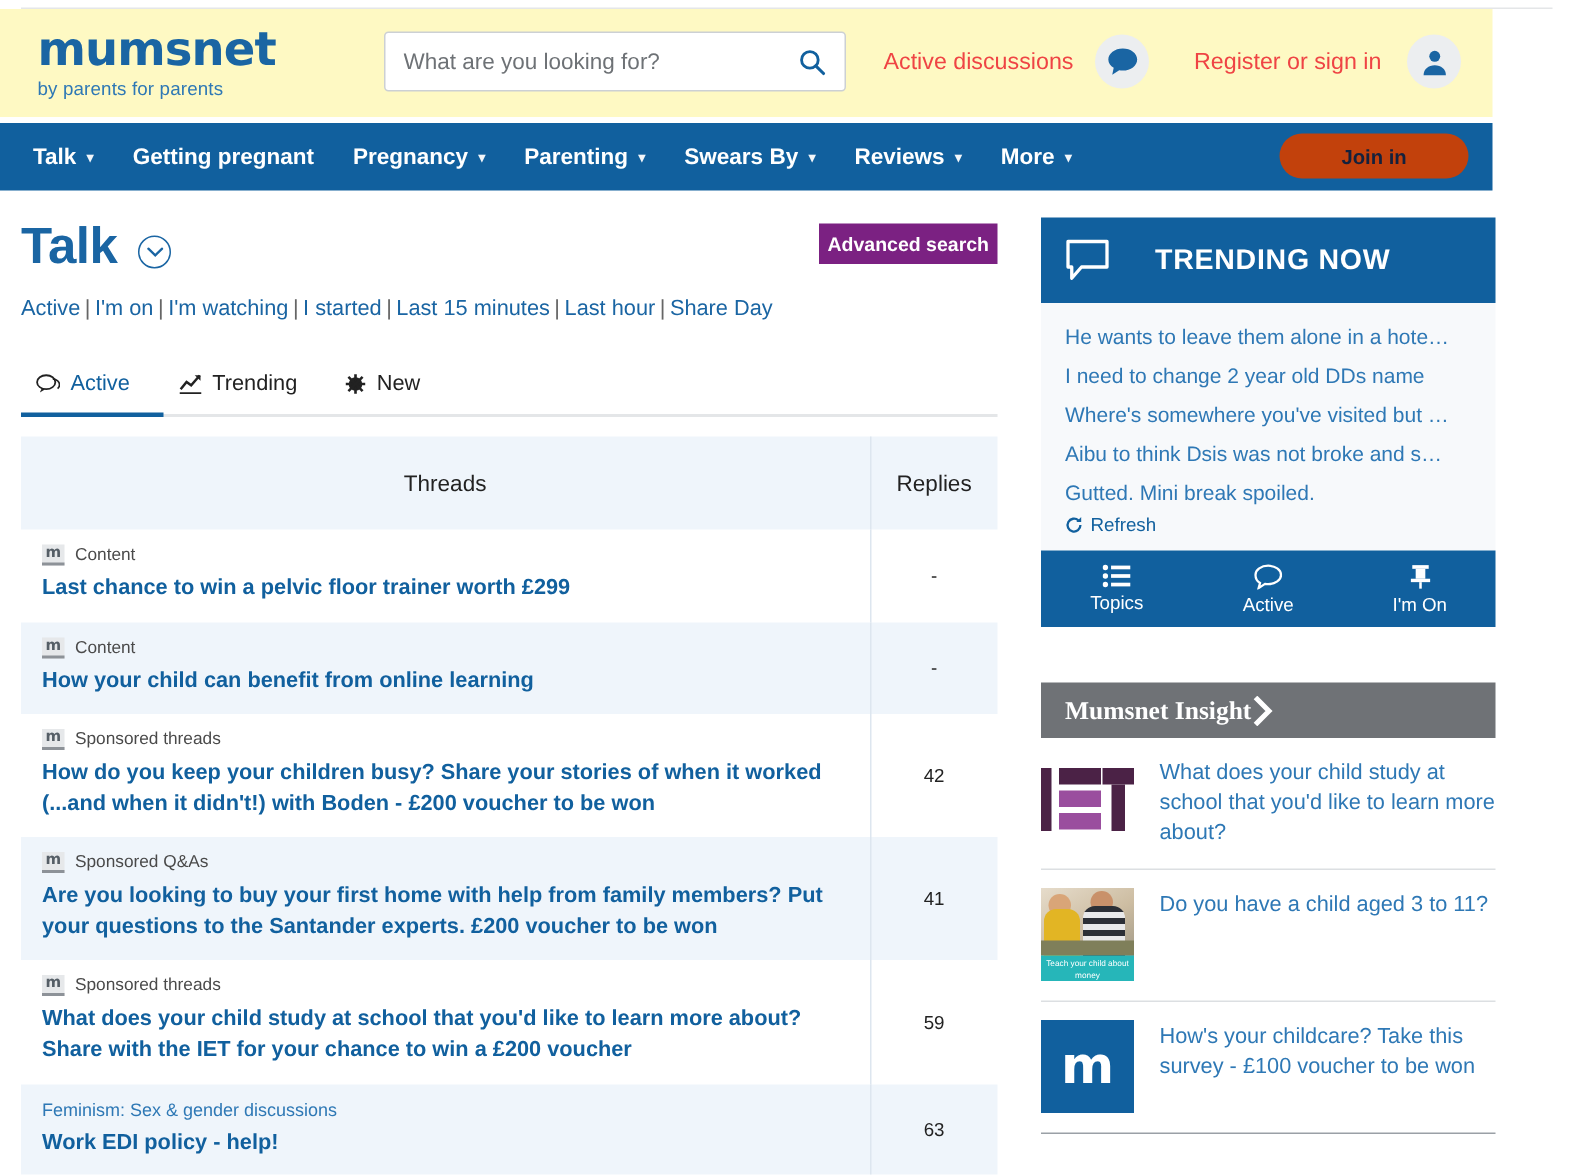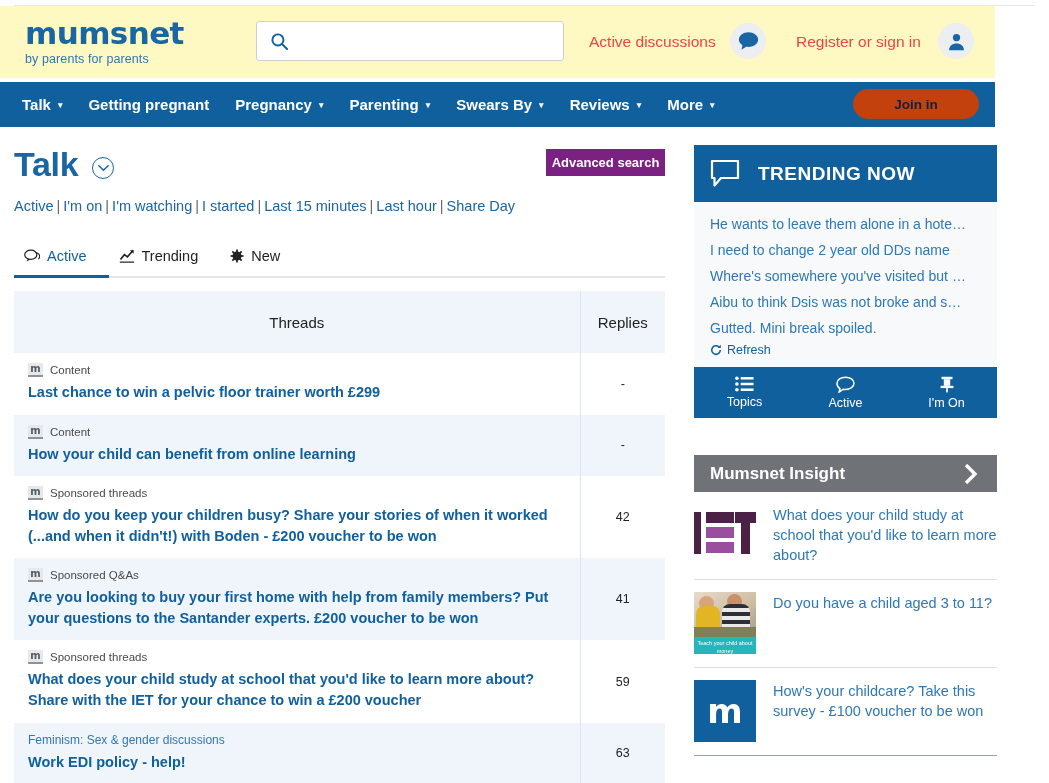--- a/index.html
+++ b/index.html
@@ -69,30 +69,30 @@
   .tbl tr.alt td { background:#eff5fb; }
   .cellpad { padding:10px 14px 12px 14px; }
   .meta { display:flex; align-items:center; gap:7px; font-size:11.5px; color:#4a4a4a; margin-bottom:5px; }
   .meta.topic { color:#2e78b5; font-size:12px; }
   .mlogo { display:inline-block; width:15px; height:14px; background:#e6e8ea; border-bottom:2px solid #8d9298;
       color:#555e66; font-size:10px; font-weight:bold; line-height:12px; text-align:center; font-family:"DejaVu Sans", sans-serif; }
   .thread-title { font-size:14.5px; font-weight:bold; color:#11609e; line-height:1.42; cursor:pointer; }
 
   
   .side { position:absolute; left:694px; top:145px; width:303px; }
-  .trend-head { height:57px; background:#11609e; display:flex; align-items:center; padding-left:16px; gap:14px; }
+  .trend-head { height:57px; background:#11609e; display:flex; align-items:center; padding-left:16px; gap:26px; }
   .trend-head-title { color:#fff; font-size:19px; font-weight:bold; letter-spacing:.5px; }
   .trend-body { background:#f7f9fb; padding:9px 16px 10px 16px; }
   .trend-item { font-size:14px; color:#2e78b5; line-height:26px; white-space:nowrap; overflow:hidden; text-overflow:ellipsis; cursor:pointer; }
   .refresh { font-size:12.5px; color:#11609e; display:flex; align-items:center; gap:5px; margin-top:2px; cursor:pointer; }
   .trend-foot { height:51px; background:#11609e; display:flex; }
   .tf-item { flex:1; display:flex; flex-direction:column; align-items:center; justify-content:center; gap:3px; color:#fff; font-size:12.5px; cursor:pointer; }
 
   .insight { margin-top:37px; }
-  .insight-head { height:37px; background:#6f7276; display:flex; align-items:center; justify-content:space-between; padding:16px 16px; }
+  .insight-head { height:37px; background:#6f7276; display:flex; align-items:center; padding:16px 16px;font-family:Liberation Serif, serif; }
   .insight-head-title { color:#fff; font-size:17px; font-weight:bold; }
   .ins-row { display:flex; gap:17px; padding:12px 0 13px 0; border-bottom:1px solid #dcdfe2; align-items:flex-start; }
   .ins-row:last-child { border-bottom:1px solid #9aa0a6; }
   .ins-thumb { width:62px; height:62px; flex:none; }
   .ins-text { font-size:14.5px; color:#2e78b5; line-height:1.38; padding-top:1px; cursor:pointer; }
 
   
   .iet { width:62px; height:50px; position:relative; margin-top:4px; }
   .iet .b { position:absolute; background:#4b2246; }
   .iet .p { position:absolute; background:#9a4e9e; }
@@ -120,20 +120,21 @@
   <div class="top-rule"></div>
 
   <div class="header">
     <div class="logo">
       <div class="logo-word">mumsnet</div>
       <div class="logo-sub">by parents for parents</div>
     </div>
   </div>
 
   <div class="searchbox">
+    <input type="text" placeholder="What are you looking for?" style="">
     <button class="search-btn">
       <svg width="19" height="19" viewBox="0 0 24 24">
         <circle cx="10" cy="10" r="7" fill="none" stroke="#11609e" stroke-width="2.4"></circle>
         <line x1="15" y1="15" x2="21.5" y2="21.5" stroke="#11609e" stroke-width="2.6" stroke-linecap="round"></line>
       </svg>
     </button>
   </div>
 
   <a class="hdr-link" id="active-disc">Active discussions</a>
   <div class="hdr-circle" id="chat-circle">

